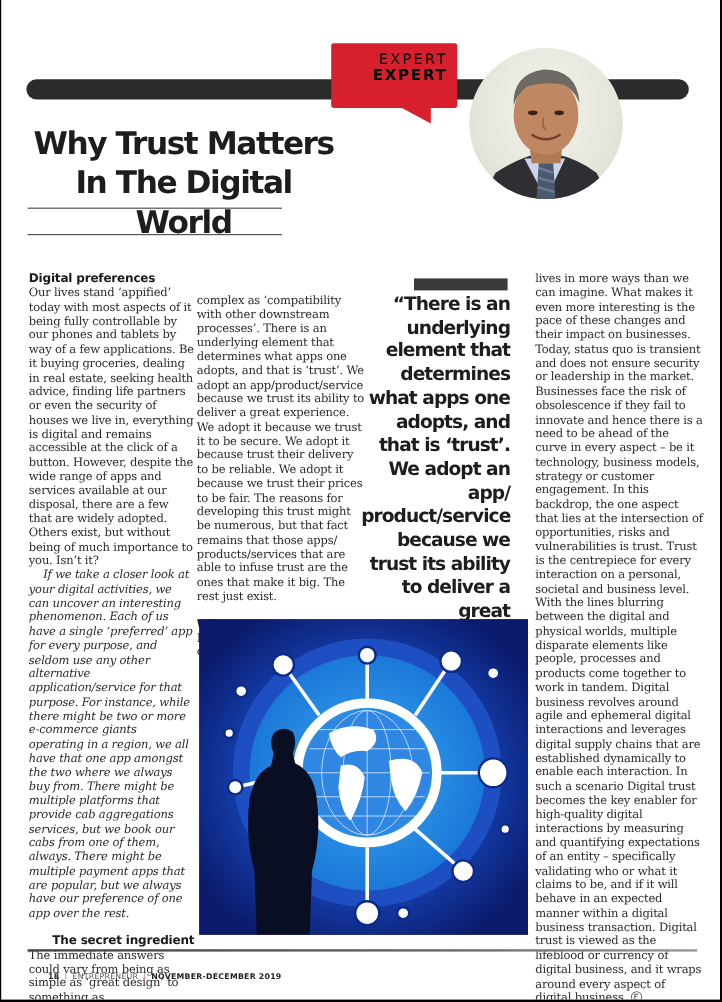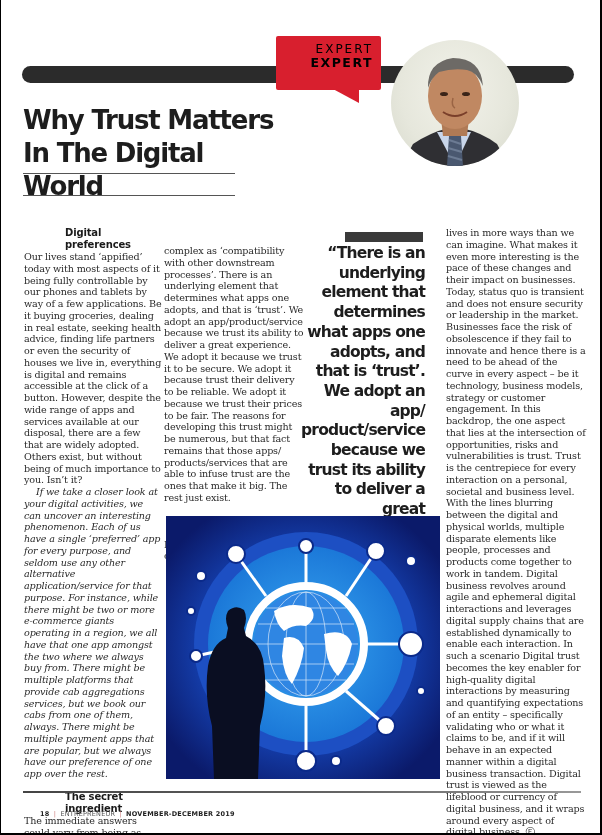--- a/index.html
+++ b/index.html
@@ -1,21 +1,21 @@
 <!DOCTYPE html>
 <html><head>
   <meta charset="utf-8">
   <style>
     * { box-sizing: border-box; margin: 0; padding: 0; }
     html, body { width: 602px; height: 835px; background: #000; overflow: hidden; }
     .page {
       position: absolute; left: 1px; top: 0; width: 599px; height: 833px;
       background: #ffffff; overflow: hidden;
     }
-    .sans { font-family: "DejaVu Sans", "Liberation Sans", sans-serif; }
+    .sans { font-family: "DejaVu Sans", "Liberation Sans", sans-serif; text-align: center; }
     .serif { font-family: "DejaVu Serif", "Liberation Serif", serif; }
 
     
     .header-bar {
       position: absolute; left: 21px; top: 66px; width: 552px; height: 17px;
       background: #2b2b2b; border-radius: 9px;
     }
     .expert-tag {
       position: absolute; left: 275px; top: 36px; width: 105px; height: 54px;
       background: #d81f2e; border-radius: 2px; z-index: 3;
@@ -50,21 +50,21 @@
 
     
     .col {
       position: absolute; font-size: 9.6px; line-height: 11.75px; color: #2a2a2a;
       letter-spacing: -0.15px;
     }
     .col p { text-indent: 0; }
     .col p.indent { text-indent: 12px; font-style: italic; }
     .col h4 {
       font-family: "DejaVu Sans", "Liberation Sans", sans-serif; font-weight: 700;
-      font-size: 10px; line-height: 12px; color: #1a1a1a; margin-top: 0; margin-left: 41px;
+      font-size: 10px; line-height: 12px; color: #1a1a1a; margin-top: 0;
     }
     .col1 { left: 23px; top: 227px; width: 138px; }
     .col2 { left: 163px; top: 245px; width: 140px; }
     .col3 { left: 445px; top: 227px; width: 140px; }
 
     
     .quote-bar { position: absolute; left: 344px; top: 232px; width: 78px; height: 10px; background: #3a3a3a; }
     .pullquote {
       position: absolute; left: 300px; top: 244px; width: 124px; text-align: right;
       font-size: 15.5px; line-height: 19.7px; font-weight: 700; color: #1d1d1d;
@@ -124,21 +124,21 @@
 
   <h1 class="title sans">Why Trust Matters In The Digital World</h1>
 
   <div class="rule" style="left:22px; top:173px; width:212px;"></div>
   <div class="rule" style="left:22px; top:195px; width:212px;"></div>
 
   <div class="col col1 serif">
     <h4>Digital preferences</h4>
     <p>Our lives stand ‘appified’ today with most aspects of it being fully controllable by our phones and tablets by way of a few applications. Be it buying groceries, dealing in real estate, seeking health advice, finding life partners or even the security of houses we live in, everything is digital and remains accessible at the click of a button. However, despite the wide range of apps and services available at our disposal, there are a few that are widely adopted. Others exist, but without being of much importance to you. Isn’t it?</p>
     <p class="indent">If we take a closer look at your digital activities, we can uncover an interesting phenomenon. Each of us have a single ‘preferred’ app for every purpose, and seldom use any other alternative application/service for that purpose. For instance, while there might be two or more e-commerce giants operating in a region, we all have that one app amongst the two where we always buy from. There might be multiple platforms that provide cab aggregations services, but we book our cabs from one of them, always. There might be multiple payment apps that are popular, but we always have our preference of one app over the rest.</p>
-    <h4 style="margin-top:11px;">The secret ingredient</h4>
+    <h4 style="margin-top:11px;text-align:right;">The secret ingredient</h4>
     <p>The immediate answers could vary from being as simple as ‘great design’ to something as</p>
   </div>
 
   <div class="col col2 serif">
     <p>complex as ‘compatibility with other downstream processes’. There is an underlying element that determines what apps one adopts, and that is ‘trust’. We adopt an app/product/service because we trust its ability to deliver a great experience. We adopt it because we trust it to be secure. We adopt it because trust their delivery to be reliable. We adopt it because we trust their prices to be fair. The reasons for developing this trust might be numerous, but that fact remains that those apps/ products/services that are able to infuse trust are the ones that make it big. The rest just exist.</p>
     <h4 style="margin-top:11px;">Why trust matters</h4>
     <p>Digitalization has changed our</p>
   </div>
 
   <div class="quote-bar"></div>

